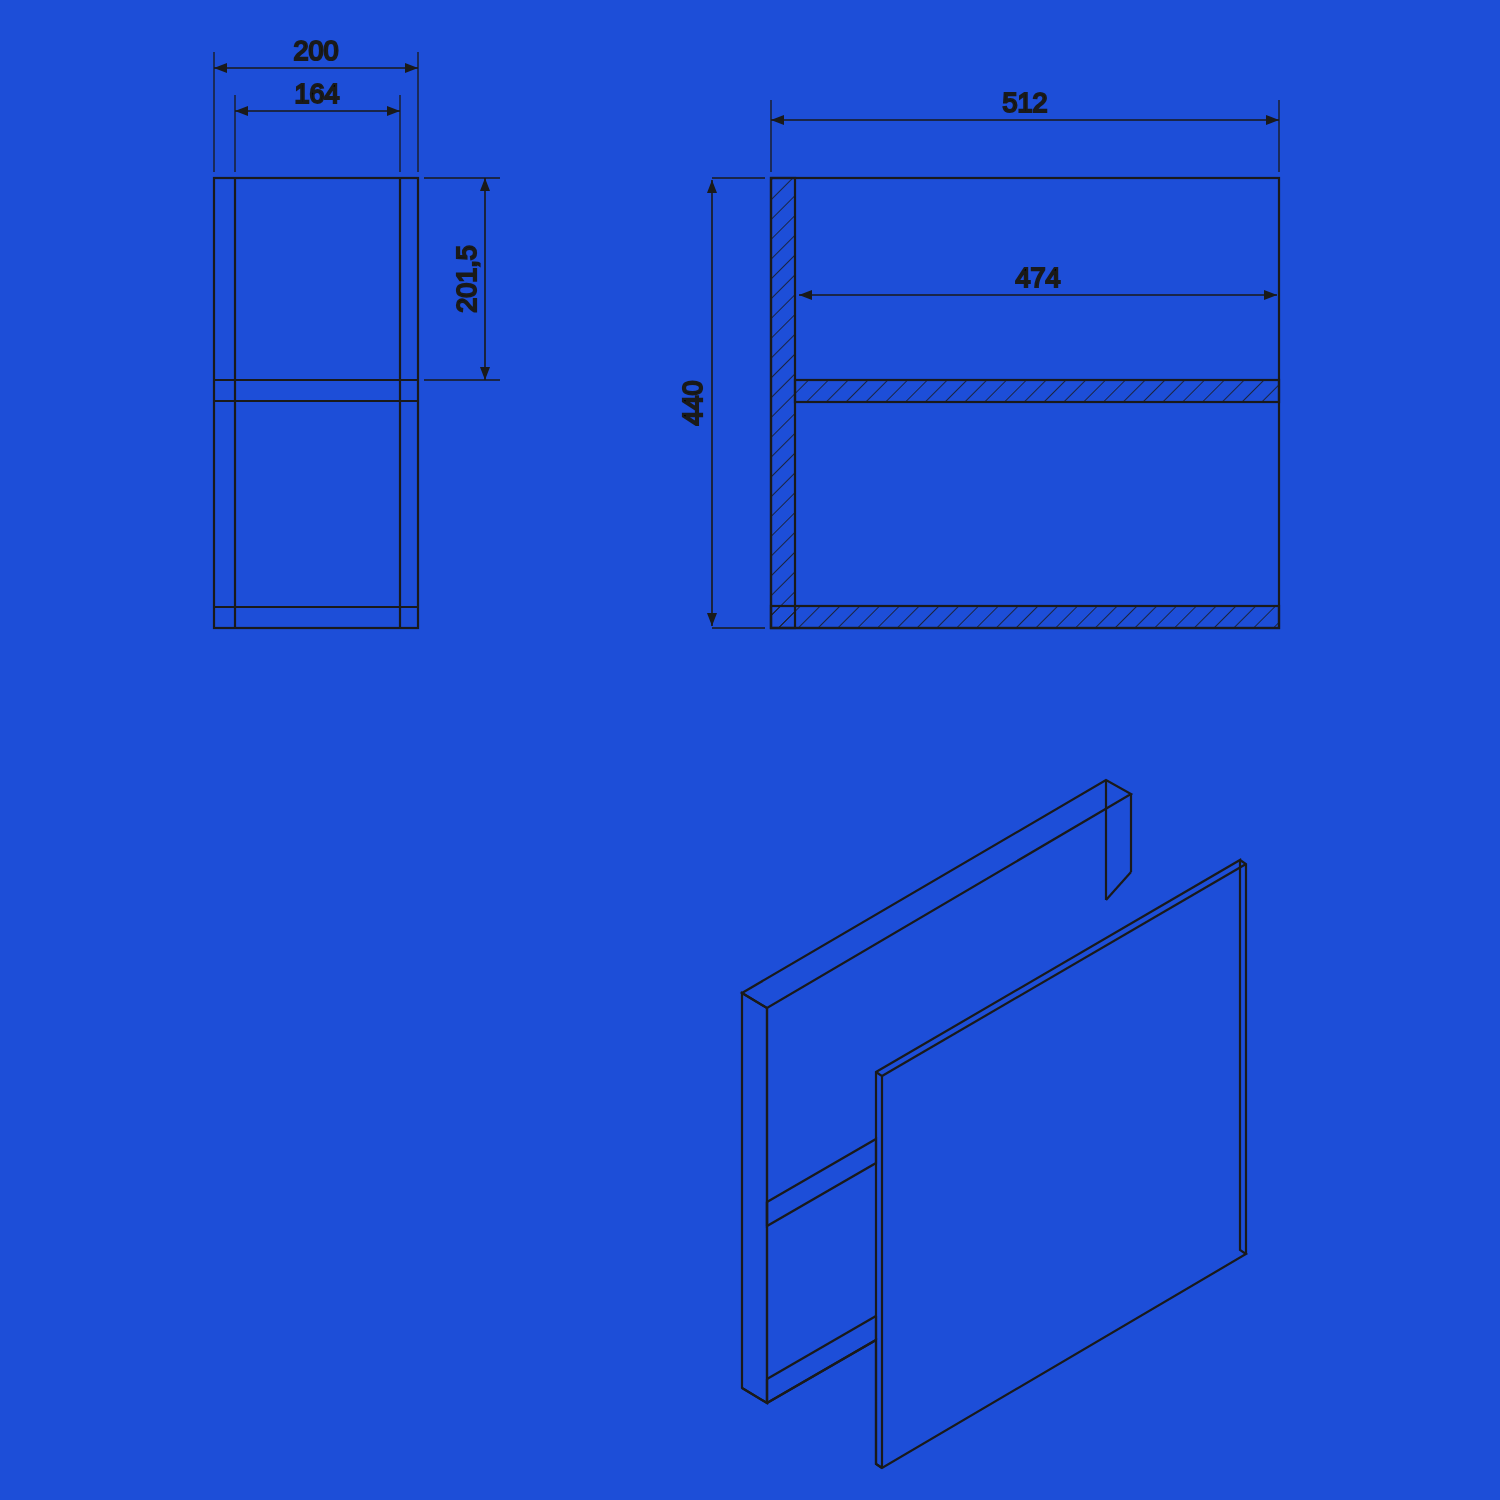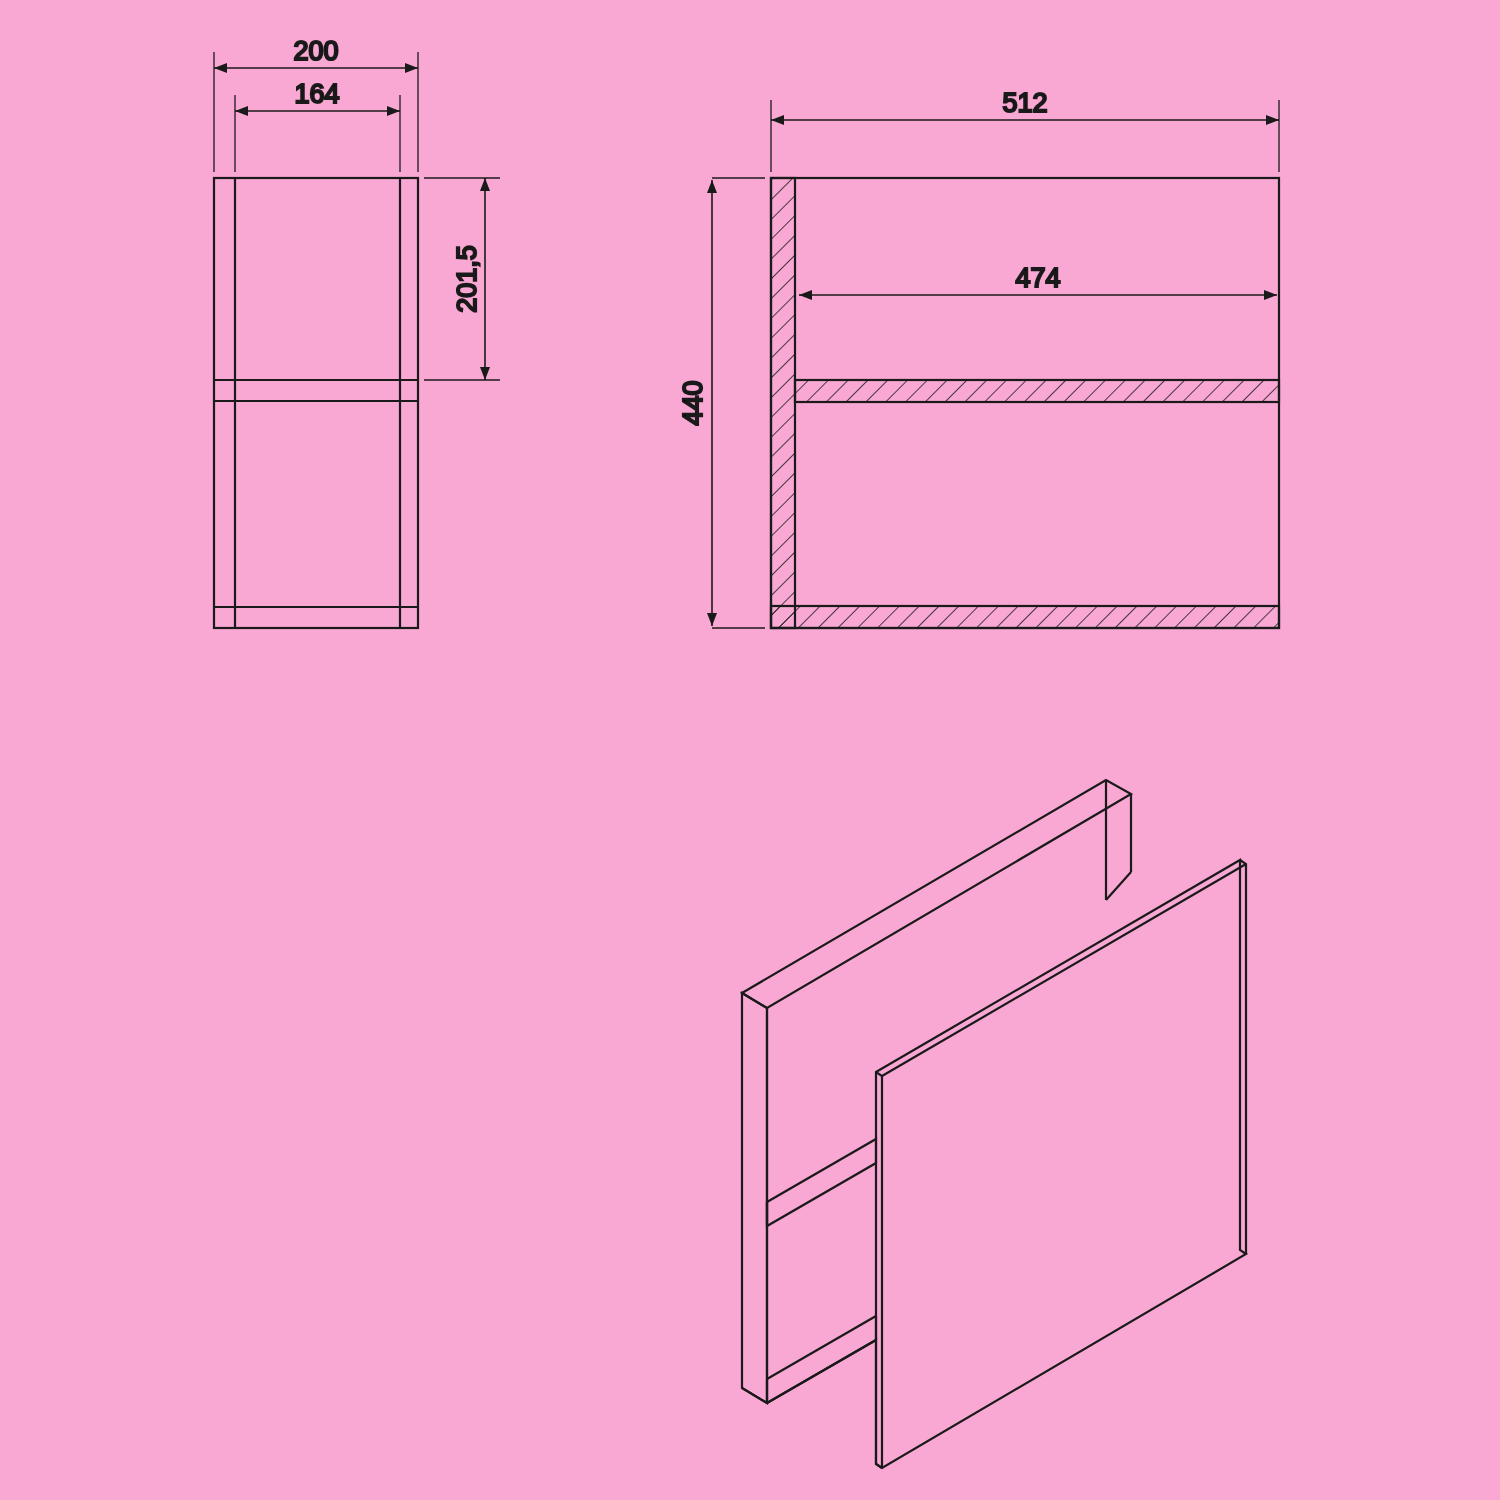--- a/index.html
+++ b/index.html
@@ -10,21 +10,21 @@
   body {
     width: 1500px;
     height: 1500px;
     font-family: "Liberation Sans", sans-serif;
     overflow: hidden;
   }
   #sheet {
     position: relative;
     width: 1500px;
     height: 1500px;
-    background: #f9a8d4;
+    background: #1d4ed8;
   }
   svg.drawing {
     position: absolute;
     left: 0;
     top: 0;
     width: 1500px;
     height: 1500px;
     display: block;
   }
   .dimtext {

